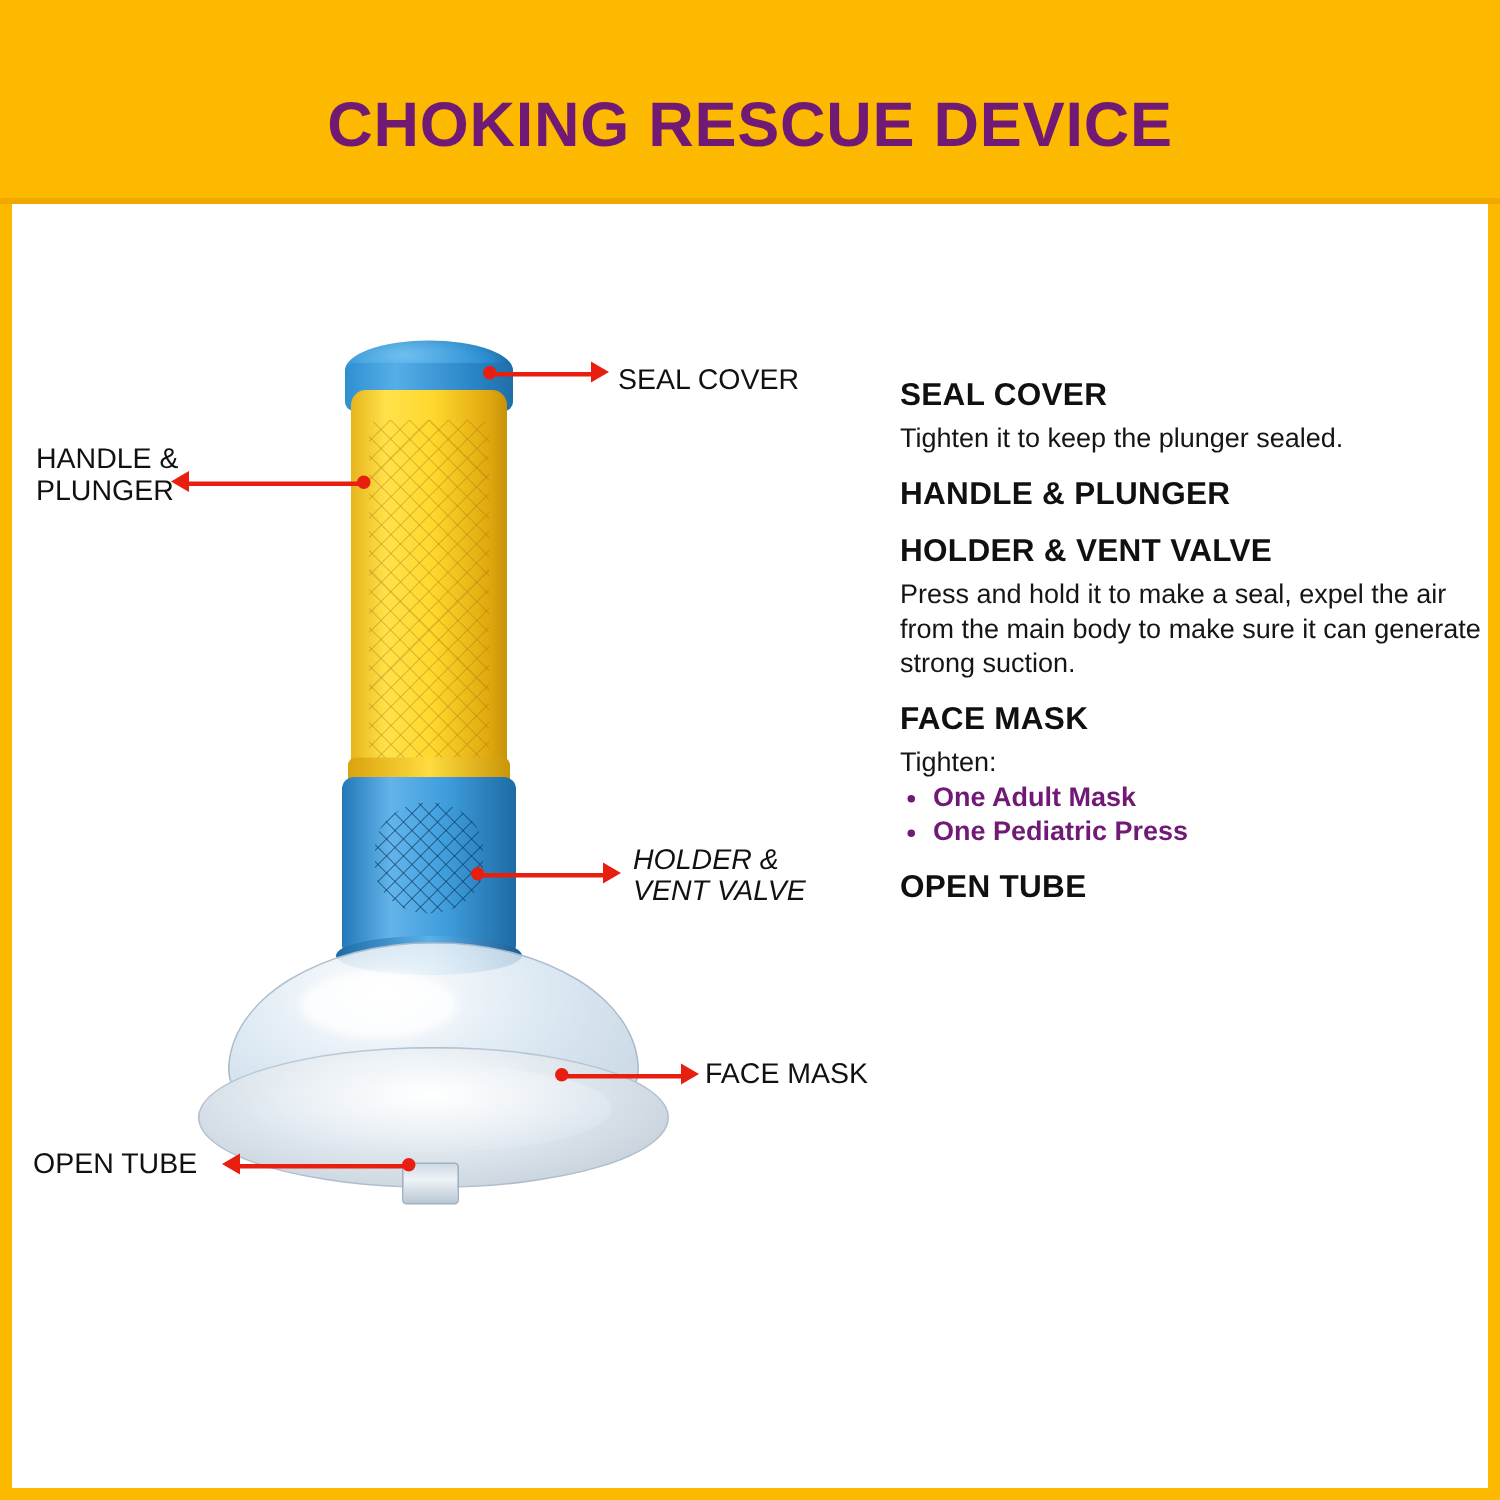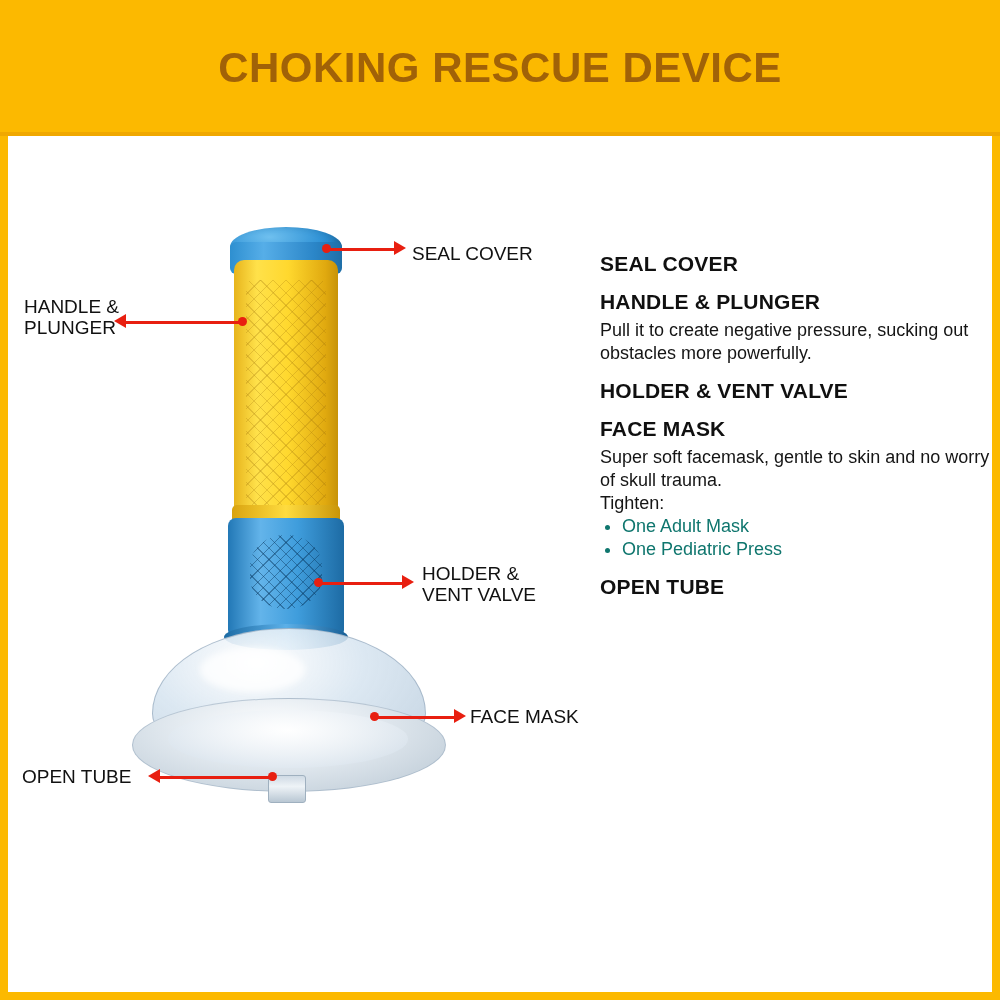--- a/index.html
+++ b/index.html
@@ -27,30 +27,30 @@
     top: 0;
     width: 1000px;
     height: 136px;
     background: #fcb900;
     border-bottom: 4px solid #f0a800;
     box-sizing: border-box;
   }
   .header-title {
     position: absolute;
     left: 0;
-    top: 0;
+    top: 15px;
     width: 1000px;
     height: 136px;
     display: flex;
     align-items: center;
     justify-content: center;
     font-size: 42px;
     font-weight: bold;
     letter-spacing: 0.5px;
-    color: #a16207;
+    color: #701a75;
     text-align: right;
   }
   
   .side-border-left, .side-border-right {
     position: absolute;
     top: 136px;
     width: 8px;
     height: 864px;
     background: #fcb900;
   }
@@ -259,22 +259,23 @@
   }
   .desc-body {
     font-size: 18px;
     color: #151515;
     line-height: 23px;
   }
   .desc-list {
     margin: 0;
     padding-left: 22px;
     font-size: 18px;
-    color: #0f766e;
+    color: #701a75;
     line-height: 23px;
+    font-weight: bold;
   }
   .desc-list li { list-style: disc; }
 </style>
 </head>
 <body>
 
 <div id="page">
 
   <div class="header-band"></div>
   <div class="header-title">CHOKING RESCUE DEVICE</div>
@@ -306,51 +307,51 @@
 
   <div class="dot" style="left:238px; top:317px;"></div>
   <div class="leader" style="left:126px; top:321px; width:114px;"></div>
   <div class="arrow-left" style="left:114px; top:314px;"></div>
   <div class="callout" style="left:24px; top:296px;">HANDLE &amp;
 PLUNGER</div>
 
   <div class="dot" style="left:314px; top:578px;"></div>
   <div class="leader" style="left:322px; top:582px; width:82px;"></div>
   <div class="arrow-right" style="left:402px; top:575px;"></div>
-  <div class="callout" style="left:422px; top:563px;">HOLDER &amp;
+  <div class="callout" style="left:422px; top:563px;font-style:italic;">HOLDER &amp;
 VENT VALVE</div>
 
   <div class="dot" style="left:370px; top:712px;"></div>
   <div class="leader" style="left:378px; top:716px; width:78px;"></div>
   <div class="arrow-right" style="left:454px; top:709px;"></div>
   <div class="callout" style="left:470px; top:706px;">FACE MASK</div>
 
   <div class="dot" style="left:268px; top:772px;"></div>
   <div class="leader" style="left:160px; top:776px; width:112px;"></div>
   <div class="arrow-left" style="left:148px; top:769px;"></div>
   <div class="callout" style="left:22px; top:766px;">OPEN TUBE</div>
 
   <div class="desc-col">
 
     <div class="desc-block">
       <div class="desc-head">SEAL COVER</div>
+      <div class="desc-body">Tighten it to keep the plunger sealed.</div>
     </div>
 
     <div class="desc-block">
       <div class="desc-head">HANDLE &amp; PLUNGER</div>
-      <div class="desc-body">Pull it to create negative pressure, sucking out obstacles more powerfully.</div>
     </div>
 
     <div class="desc-block">
       <div class="desc-head">HOLDER &amp; VENT VALVE</div>
+      <div class="desc-body">Press and hold it to make a seal, expel the air from the main body to make sure it can generate strong suction.</div>
     </div>
 
     <div class="desc-block">
       <div class="desc-head">FACE MASK</div>
-      <div class="desc-body">Super soft facemask, gentle to skin and no worry of skull trauma.</div>
       <div class="desc-body">Tighten:</div>
       <ul class="desc-list">
         <li>One Adult Mask</li>
         <li>One Pediatric Press</li>
       </ul>
     </div>
 
     <div class="desc-block">
       <div class="desc-head">OPEN TUBE</div>
     </div>

